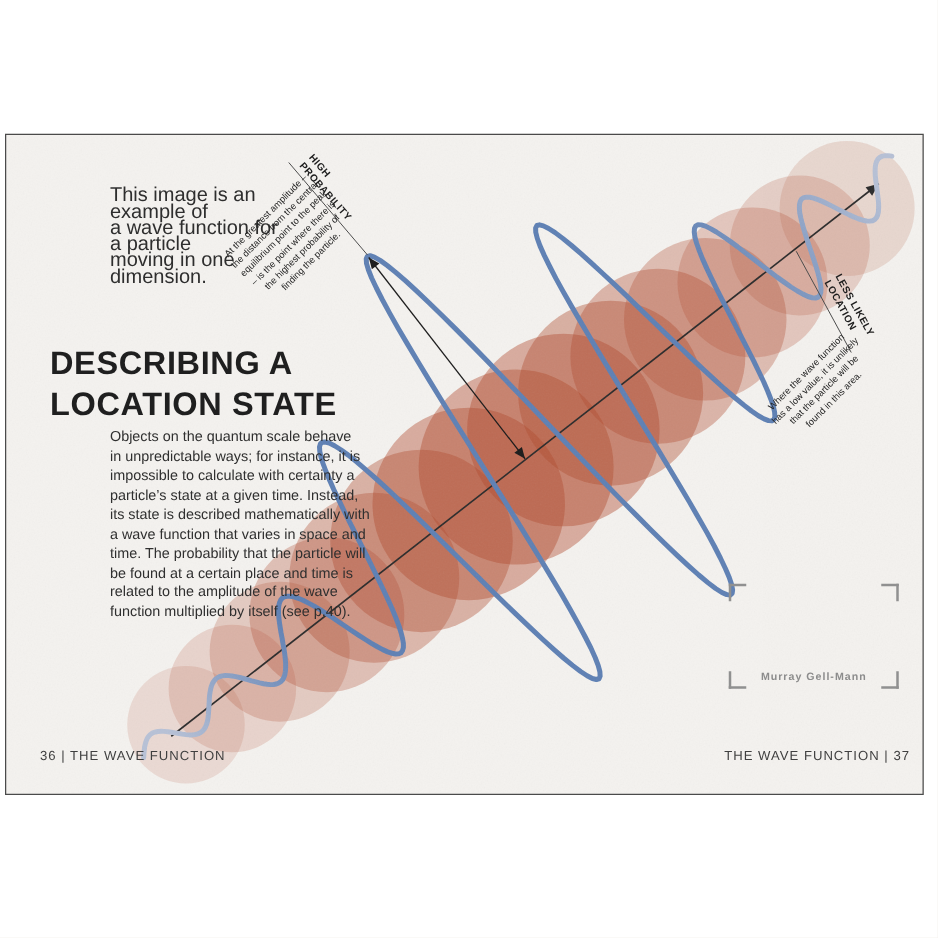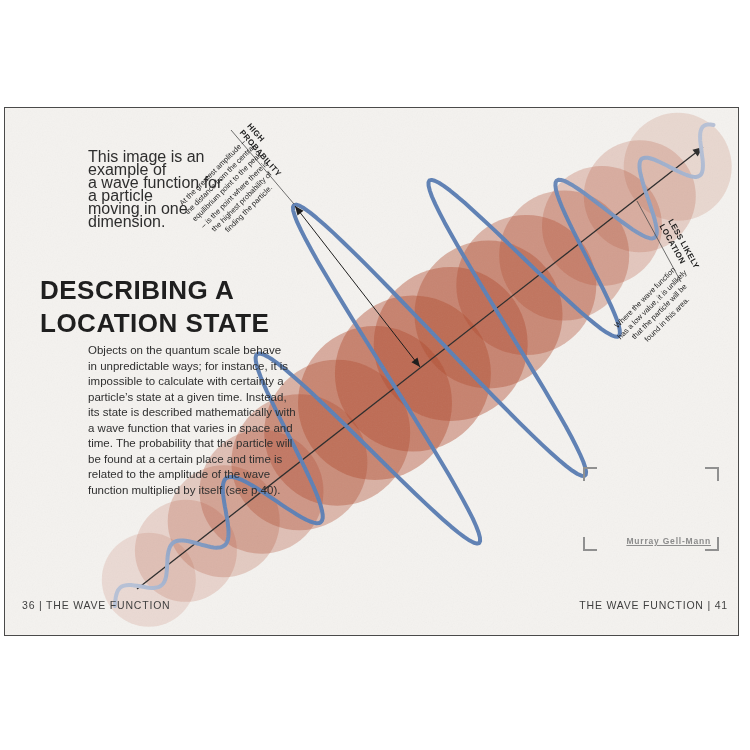--- a/index.html
+++ b/index.html
@@ -37,30 +37,30 @@
   .ann-hp-text{left:147px;top:160px;width:170px;height:64px;transform:rotate(-45deg);}
   .ann-ll-label{left:644px;top:247px;width:80px;transform:rotate(61deg);}
   .ann-ll-text{left:577px;top:288px;width:160px;height:43px;transform:rotate(-45deg);}
   
   .quote-box{left:591px;top:471px;width:120px;height:74px;}
   .quote-text{
     position:absolute;left:0;right:0;top:9px;text-align:center;
     font-size:11.5px;line-height:13.5px;font-weight:bold;color:#2b2b2b;
   }
   .quote-attr{
-    position:absolute;left:0;right:0;top:65px;text-align:right;
-    font-size:8.5px;font-weight:bold;letter-spacing:0.8px;color:#8c8c8c;text-decoration:underline;
+    position:absolute;left:0;right:0;top:65px;text-align:center;
+    font-size:8.5px;font-weight:bold;letter-spacing:0.8px;color:#8c8c8c;
   }
   .corner{position:absolute;width:12px;height:12px;border:0 solid #909090;}
   .corner.tl{left:-8px;top:-4px;border-left-width:2.5px;border-top-width:2.5px;}
   .corner.tr{right:-8px;top:-4px;border-right-width:2.5px;border-top-width:2.5px;}
   .corner.bl{left:-8px;bottom:-6px;border-left-width:2.5px;border-bottom-width:2.5px;}
   .corner.br{right:-8px;bottom:-6px;border-right-width:2.5px;border-bottom-width:2.5px;}
   
-  .footer{top:599px;font-size:10.5px;letter-spacing:0.8px;color:#3f3f3f;}
+  .footer{top:599px;font-size:10.5px;letter-spacing:0.8px;color:#3f3f3f;margin-left:10px;}
   .footer-left{left:22px;}
   .footer-right{right:22px;text-align:right;}
 </style>
 </head>
 <body>
 
 <div class="abs page-frame"></div>
 
 <svg id="wave-svg" class="abs" viewBox="0 0 750 750" xmlns="http://www.w3.org/2000/svg">
   <defs>
@@ -144,13 +144,13 @@
 
 <div class="abs quote-box">
   <span class="corner tl"></span>
   <span class="corner tr"></span>
   <span class="corner bl"></span>
   <span class="corner br"></span>
   <div class="quote-attr">Murray Gell-Mann</div>
 </div>
 
 <div class="abs footer footer-left">36 | THE WAVE FUNCTION</div>
-<div class="abs footer footer-right">THE WAVE FUNCTION | 41</div>
+<div class="abs footer footer-right">THE WAVE FUNCTION | 37</div>
 
 </body></html>

